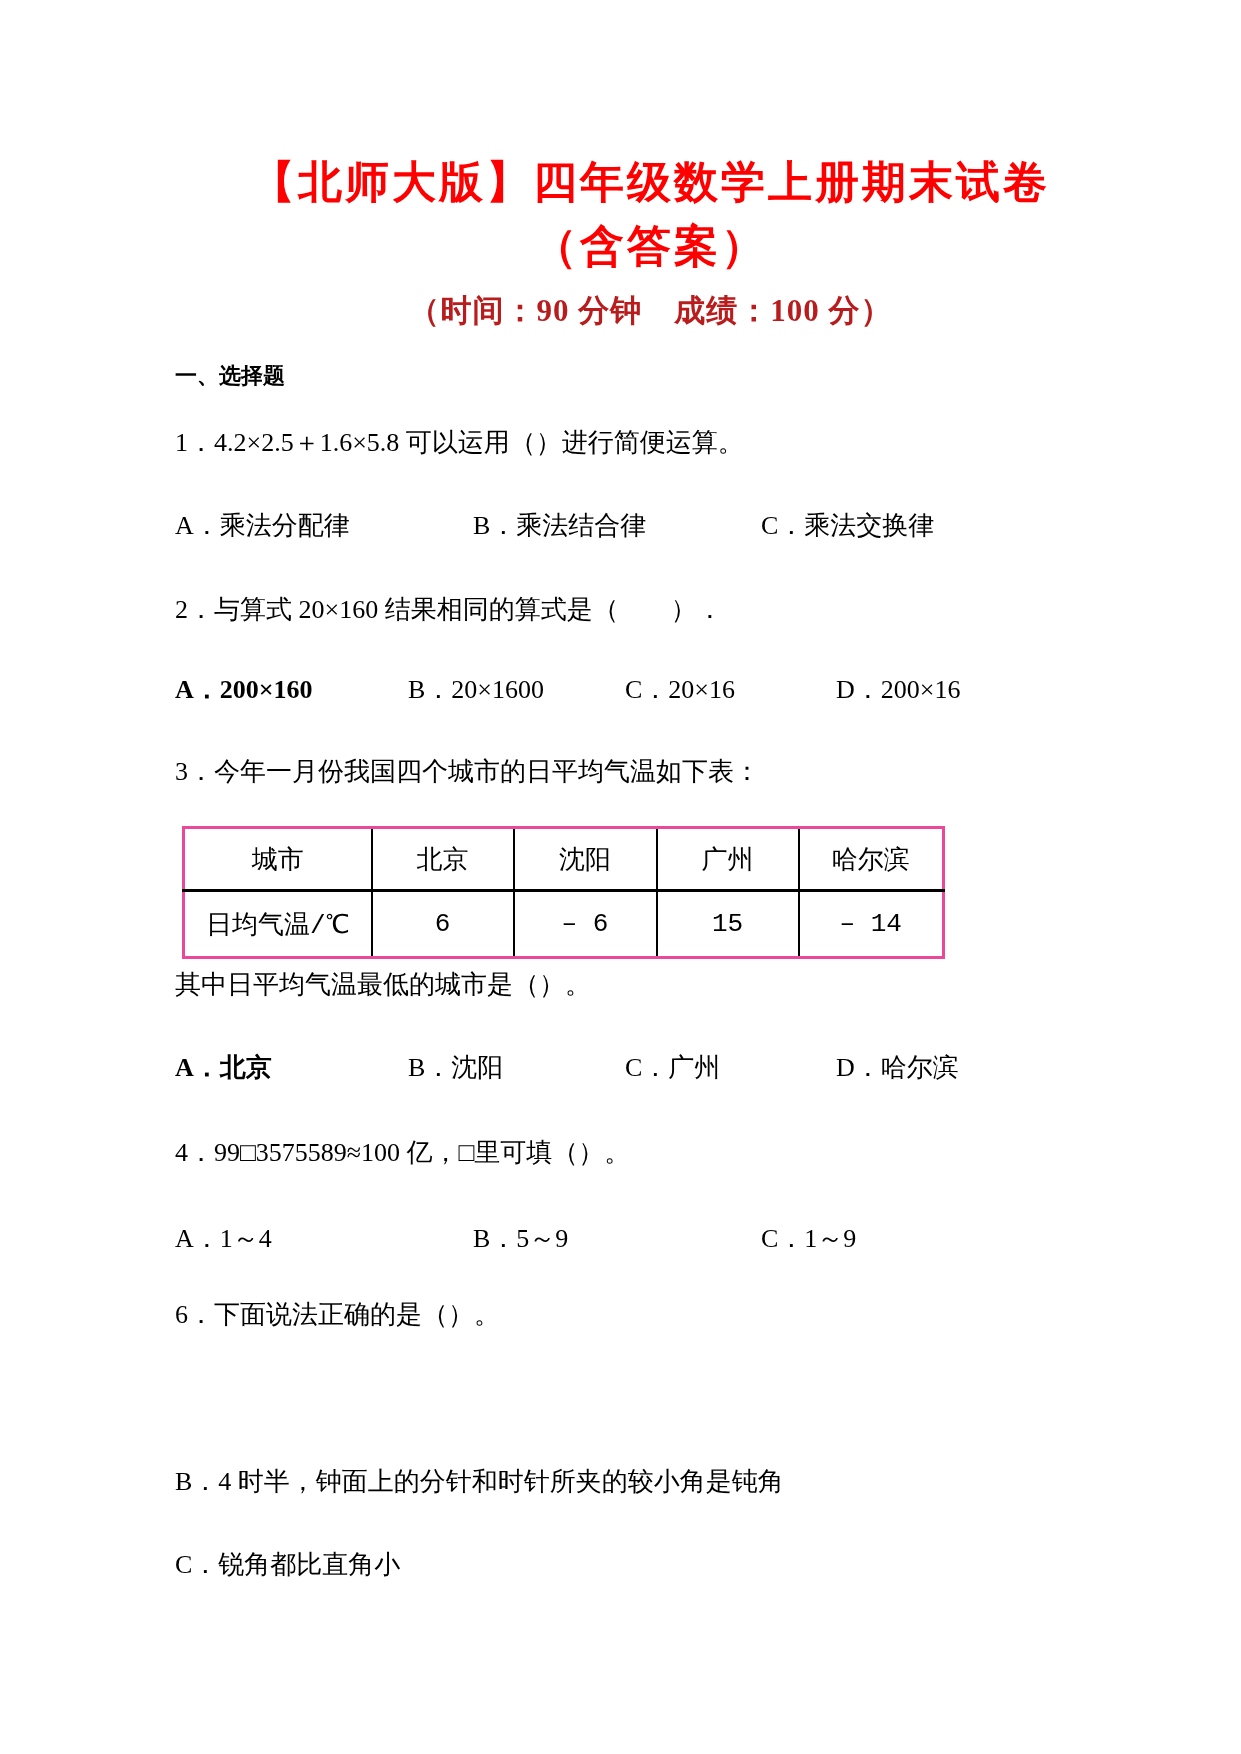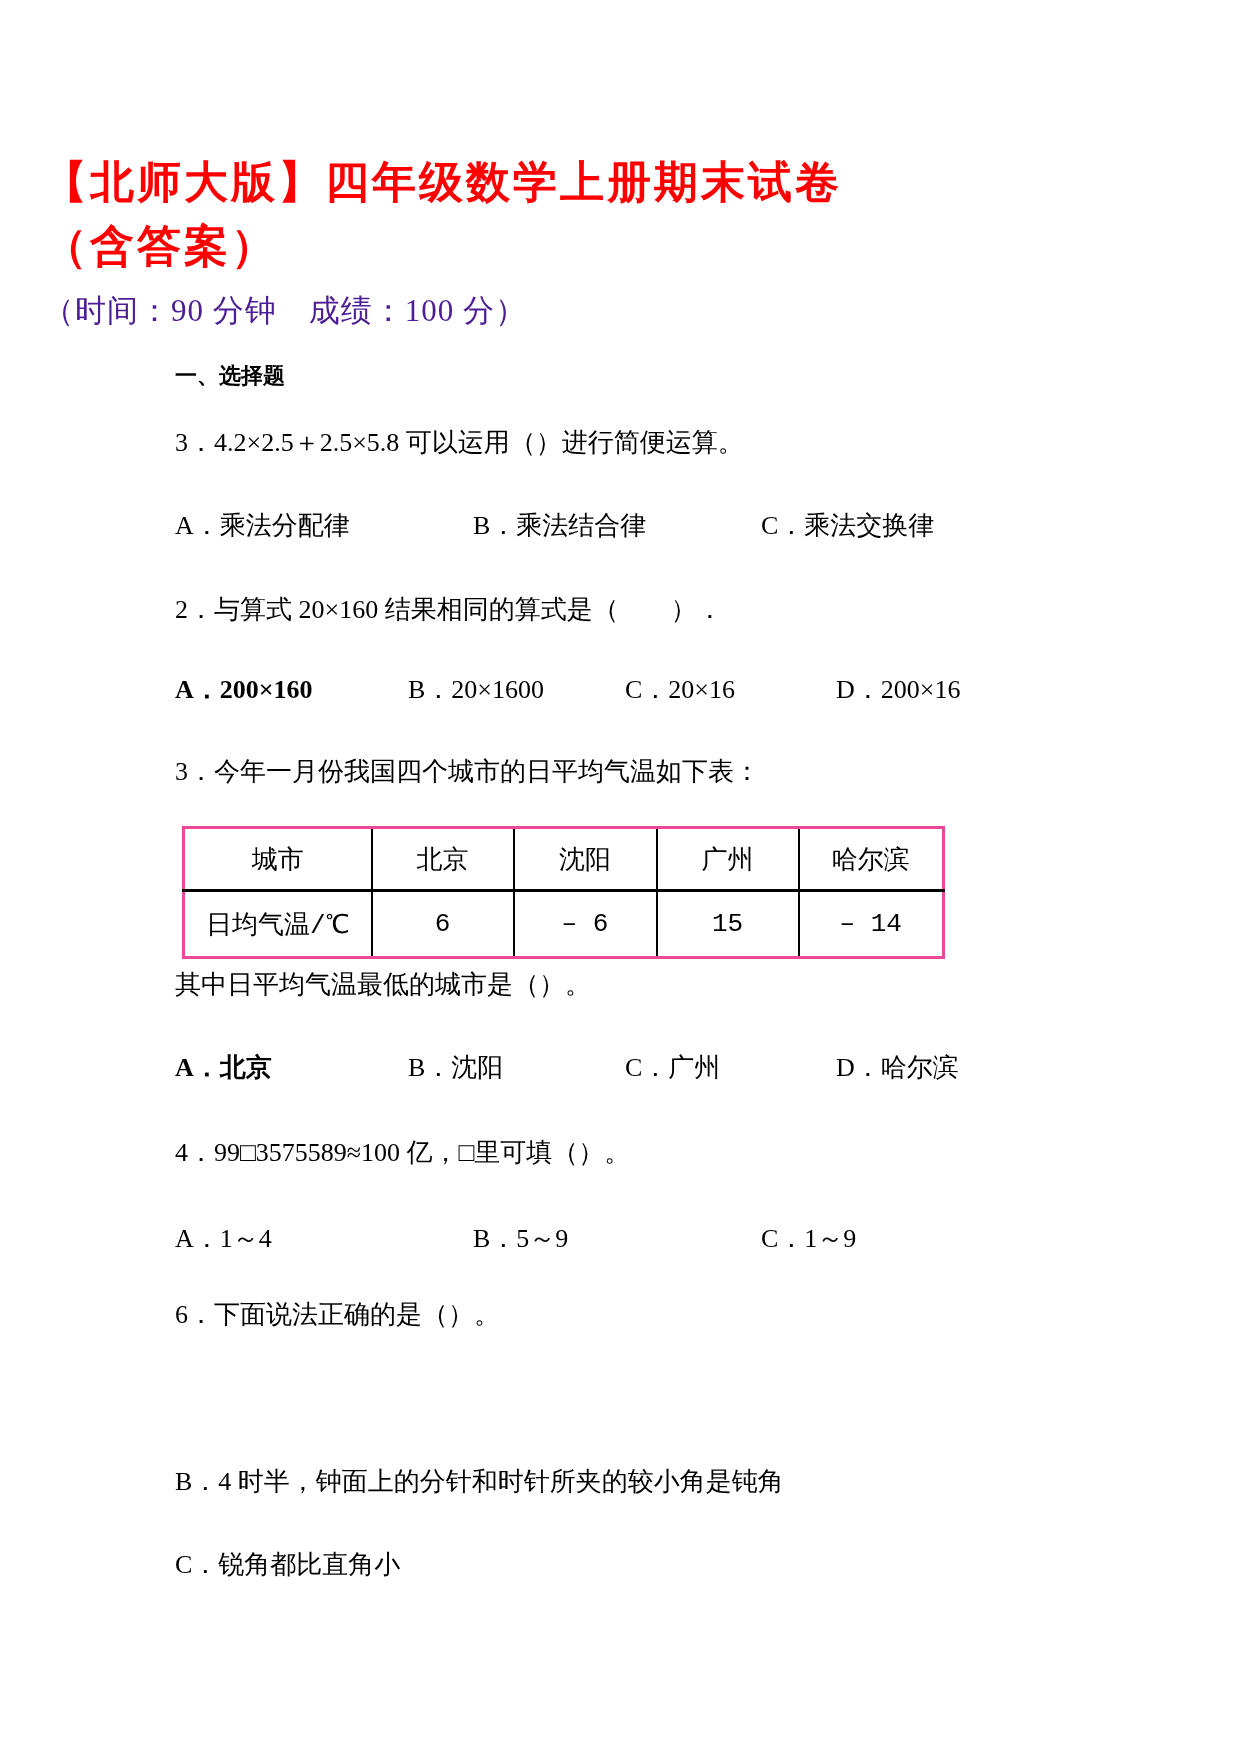--- a/index.html
+++ b/index.html
@@ -6,34 +6,34 @@
   .page{
     position:relative;
     width:1241px;
     height:1754px;
     background:#ffffff;
     color:#000000;
     font-family:"Liberation Serif","DejaVu Serif",serif;
     overflow:hidden;
   }
   .abs{position:absolute;white-space:nowrap;}
-  .centered{left:0;right:0;margin-left:43px;}
+  .centered{left:17px;right:0;text-align:center;margin-left:43px;}
   .title-line{
     font-size:44px;
     font-weight:bold;
     line-height:60px;
     color:#ff0000;
     letter-spacing:3px;
   }
   .subtitle{
     font-size:31px;
-    font-weight:normal;
+    font-weight:bold;
     line-height:42px;
     letter-spacing:1px;
-    color:#4c1d95;
+    color:#b91c1c;
   }
   .section-heading{
     left:175px;
     font-size:22px;
     font-weight:bold;
     line-height:36px;
   }
   .line{
     left:175px;
     font-size:26px;
@@ -69,21 +69,21 @@
 <div class="page">
 
   <div class="abs centered title-line" style="top:153px">【北师大版】四年级数学上册期末试卷</div>
 
   <div class="abs centered title-line" style="top:217px">（含答案）</div>
 
   <div class="abs centered subtitle" style="top:290px">（时间：90 分钟　成绩：100 分）</div>
 
   <div class="abs section-heading" style="top:358px">一、选择题</div>
 
-  <div class="abs line" style="top:426px">3．4.2×2.5＋2.5×5.8 可以运用（）进行简便运算。</div>
+  <div class="abs line" style="top:426px">1．4.2×2.5＋1.6×5.8 可以运用（）进行简便运算。</div>
   <div class="abs line optrow" style="top:509px">
     <span class="opt o3-a">A．乘法分配律</span>
     <span class="opt o3-b">B．乘法结合律</span>
     <span class="opt o3-c">C．乘法交换律</span>
   </div>
 
   <div class="abs line" style="top:593px">2．与算式 20×160 结果相同的算式是（　　）．</div>
   <div class="abs line optrow" style="top:673px">
     <span class="opt o4-a">A．200×160</span>
     <span class="opt o4-b">B．20×1600</span>

